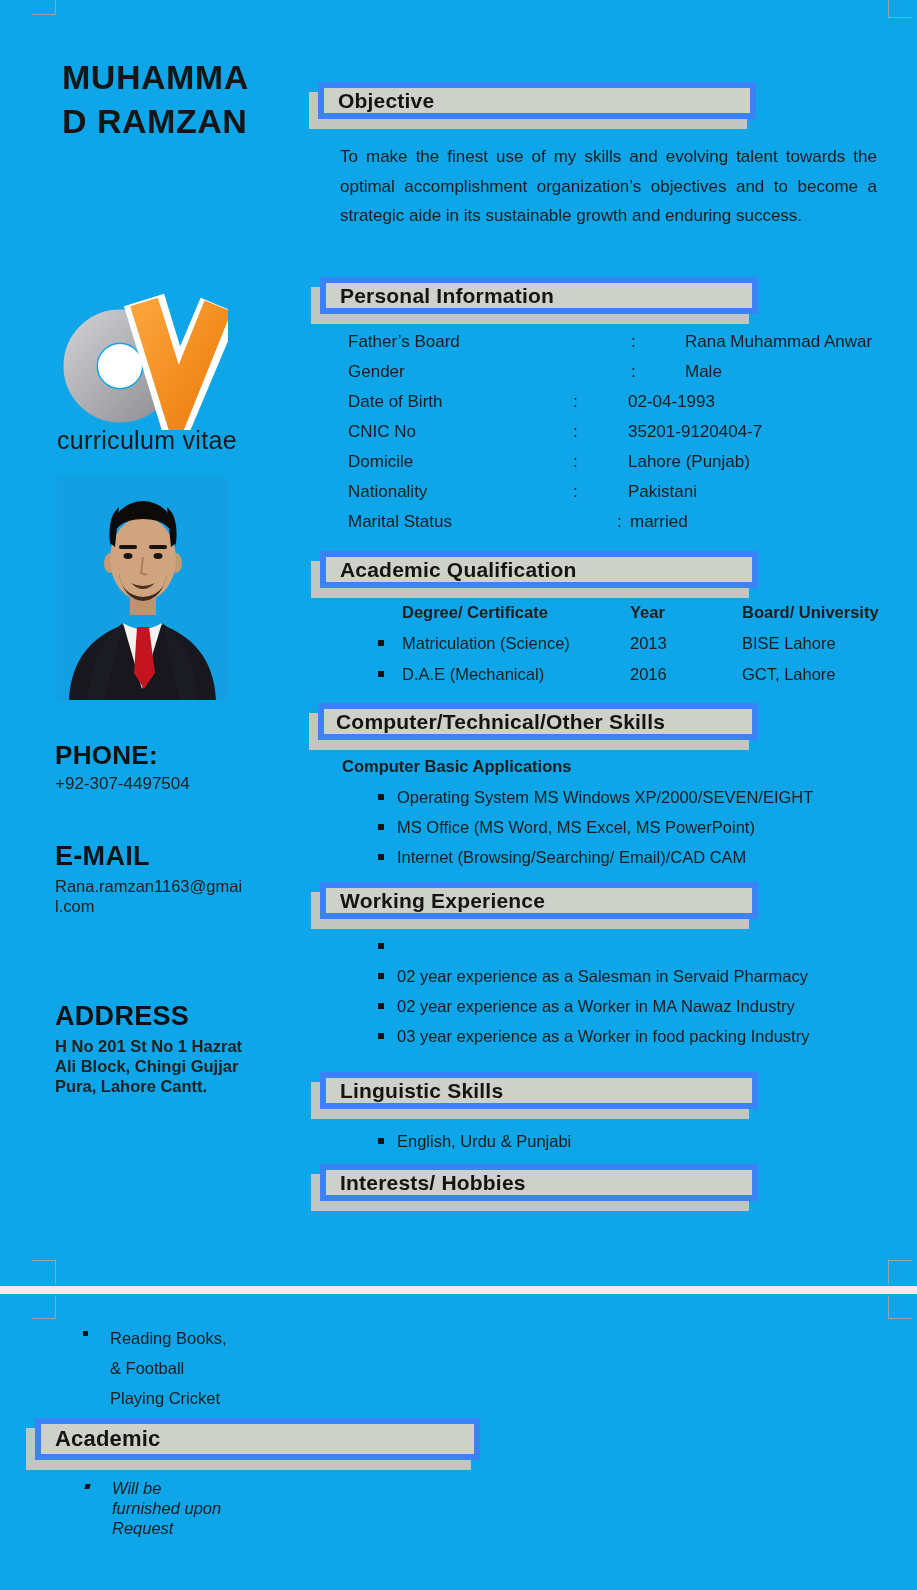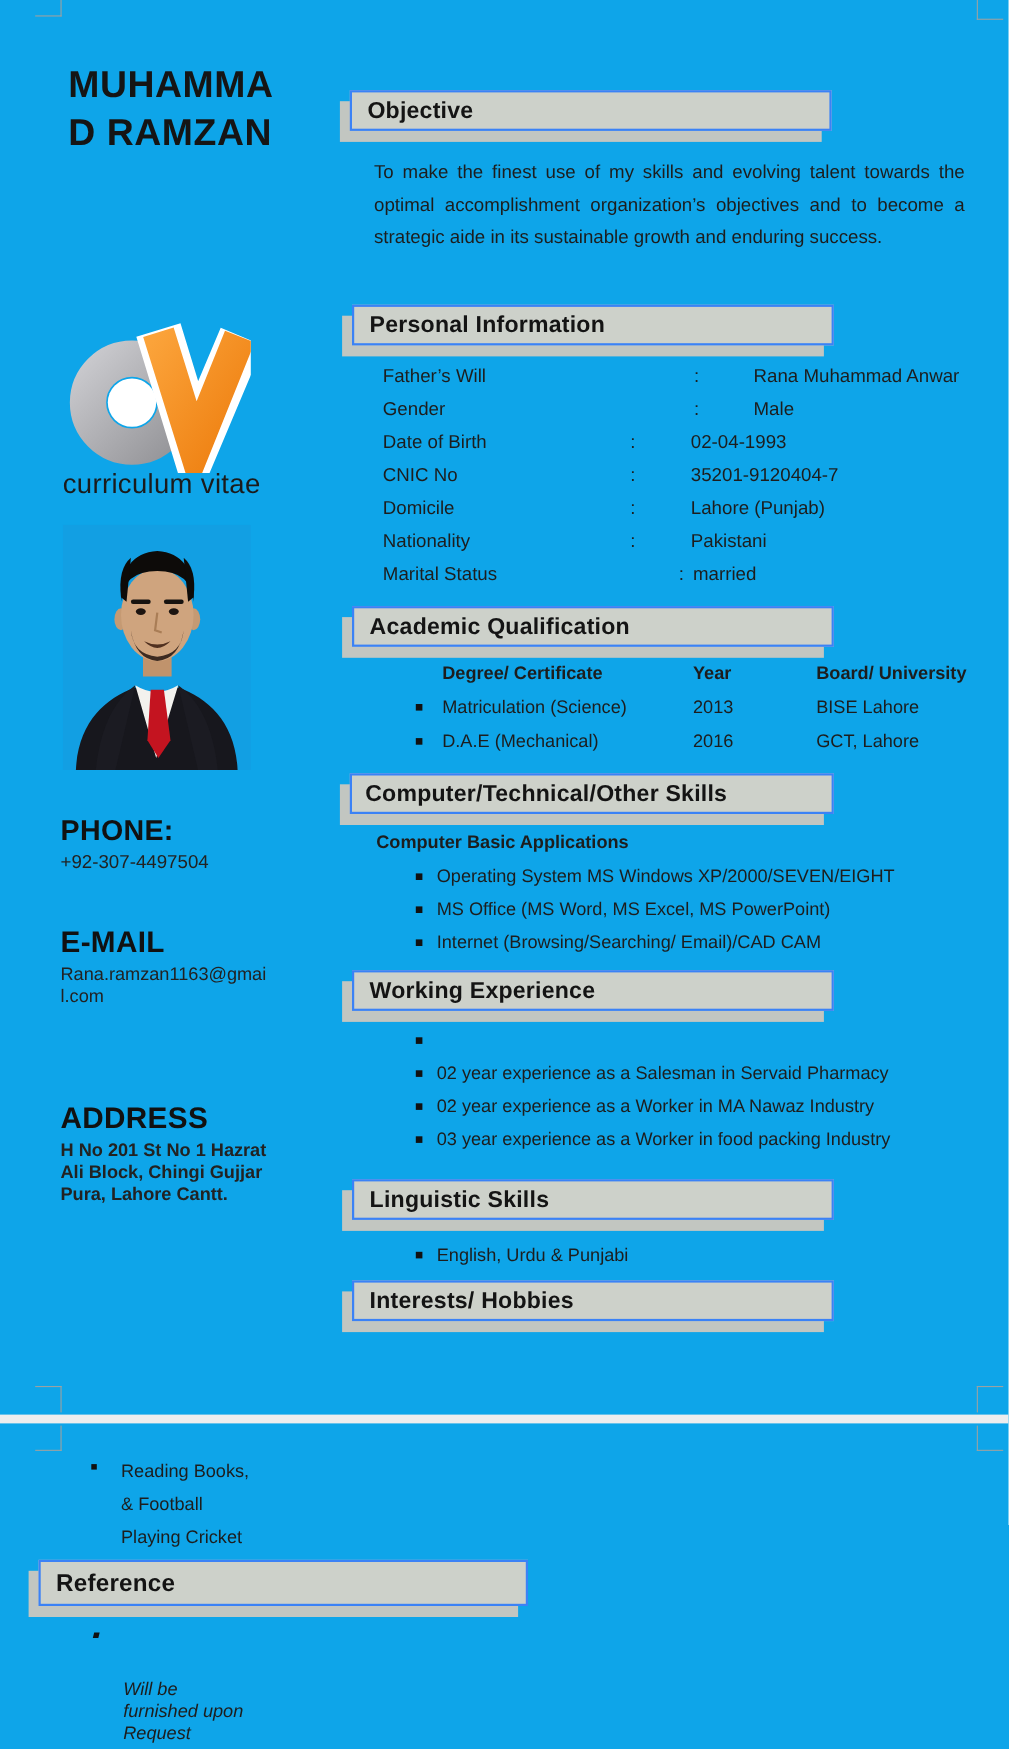--- a/index.html
+++ b/index.html
@@ -12,21 +12,21 @@
   .mark{position:absolute;width:23px;border:0 solid #9ba2a2;}
   .mark.tl{border-right-width:1px;border-bottom-width:1px;}
   .mark.tr{border-left-width:1px;border-bottom-width:1px;}
   .mark.bl{border-right-width:1px;border-top-width:1px;}
   .mark.br{border-left-width:1px;border-top-width:1px;}
   
   .page-sep{position:absolute;left:0;width:917px;height:8px;background:#ededee;}
   
   .hdr{
     position:absolute;box-sizing:border-box;height:37px;width:438px;
-    background:#cdd1ca;border:2px solid #3b82f6;
+    background:#cdd1ca;border:6px solid #3b82f6;
     box-shadow:-9px 10px 0 0 #c2c6c1;
     display:flex;align-items:center;padding-left:14px;
     font-size:21px;font-weight:600;color:#141414;letter-spacing:.2px;
   }
   
   .name{font-size:34px;line-height:44px;font-weight:600;color:#151515;letter-spacing:.5px;}
   
   .side-h{font-size:26px;font-weight:600;color:#111;letter-spacing:.3px;}
   .side-t{font-size:16.5px;line-height:20px;color:#222;}
   
@@ -131,21 +131,21 @@
   <div class="hdr" style="left:318px;top:82px;">
     <span>Objective</span>
   </div>
   <div class="abs just" style="left:340px;top:142px;width:537px;">To make the finest use of my skills and evolving talent towards the optimal accomplishment organization’s objectives and to become a strategic aide in its sustainable growth and enduring success.</div>
 
   <div class="hdr" style="left:320px;top:277px;">
     <span>Personal Information</span>
   </div>
   <div class="abs body-t" style="left:348px;top:332px;width:560px;font-size:17px;">
     <div class="pi-row">
-      <span class="pi-label">Father’s Will</span>
+      <span class="pi-label">Father’s Board</span>
       <span class="pi-colon-far">:</span>
       <span class="pi-val-far">Rana Muhammad Anwar</span>
     </div>
     <div class="pi-row">
       <span class="pi-label">Gender</span>
       <span class="pi-colon-far">:</span>
       <span class="pi-val-far">Male</span>
     </div>
     <div class="pi-row">
       <span class="pi-label">Date of Birth</span>
@@ -254,24 +254,24 @@
   <div class="abs body-t" style="left:83px;top:1323px;width:240px;line-height:30px;">
     <span class="bullet" style="left:0;top:8px;width:5px;height:5px;"></span>
     <div style="margin-left:27px;">
       <div>Reading Books,</div>
       <div>&amp; Football</div>
       <div>Playing Cricket</div>
     </div>
   </div>
 
   <div class="hdr" style="left:35px;top:1418px;width:445px;height:42px;font-size:22px;">
-    <span>Reference</span>
+    <span>Academic</span>
   </div>
   <div class="abs body-t italic" style="left:85px;top:1478px;width:220px;line-height:20px;font-weight:500;">
     <span class="bullet it" style="left:0;top:6px;width:5px;height:5px;"></span>
-    <div style="margin-left:27px;margin-top:48px;">
+    <div style="margin-left:27px;">
       <div>Will be</div>
       <div>furnished upon</div>
       <div>Request</div>
     </div>
   </div>
 
 </div>
 
 </body></html>

